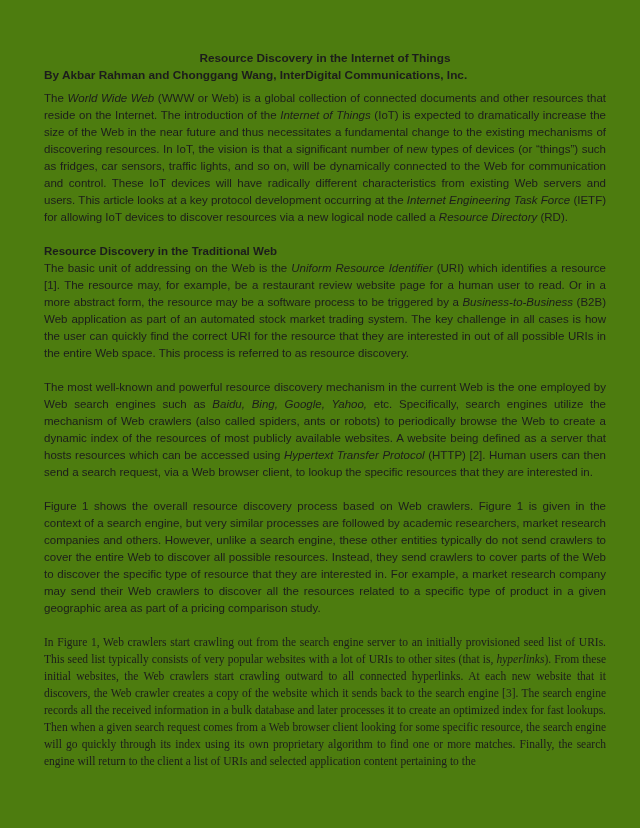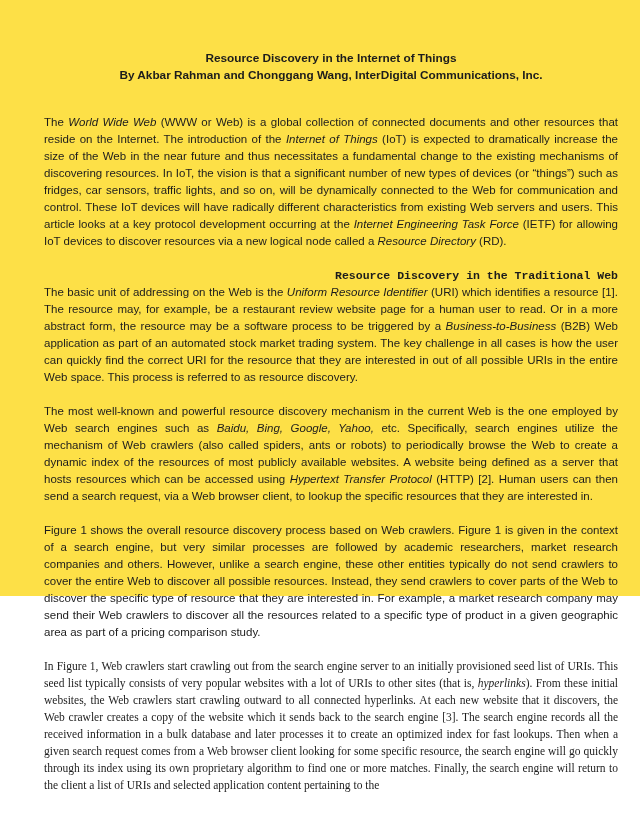--- a/index.html
+++ b/index.html
@@ -10,55 +10,54 @@
   body {
     width: 640px;
     height: 828px;
     overflow: hidden;
     font-family: "Liberation Sans", "DejaVu Sans", sans-serif;
     color: #1c1c1c;
   }
   .page {
     box-sizing: border-box;
     width: 640px;
-    height: 596px;
-    padding: 50px 22px 0 44px;
-    background: #fde047;
+    height: 828px;
+    padding: 50px 34px 0 44px;
+    background: #4d7c0f;
   }
   .title {
     margin: 0;
     font-size: 11.8px;
     font-weight: bold;
     line-height: 17px;
     text-align: center;
   }
   .byline {
     margin: 0;
     font-size: 11.8px;
     font-weight: bold;
     line-height: 17px;
-    text-align: center;
+    text-align: left;
   }
   .body-text {
-    margin-top: 30px;
+    margin-top: 6px;
   }
   .para {
     margin: 0 0 17px 0;
     font-size: 11.5px;
     line-height: 17px;
     text-align: justify;
     text-justify: inter-word;
   }
   .section-heading {
     margin: 0;
     font-size: 11.5px;
     font-weight: bold;
     line-height: 17px;
-    text-align: right;
-    font-family: Liberation Mono, monospace;
+    text-align: left;
   }
   .para:last-child {
     margin-bottom: 0;
     font-family: Liberation Serif, serif;
   }
 </style>
 </head>
 <body>
 
 <div class="page">

